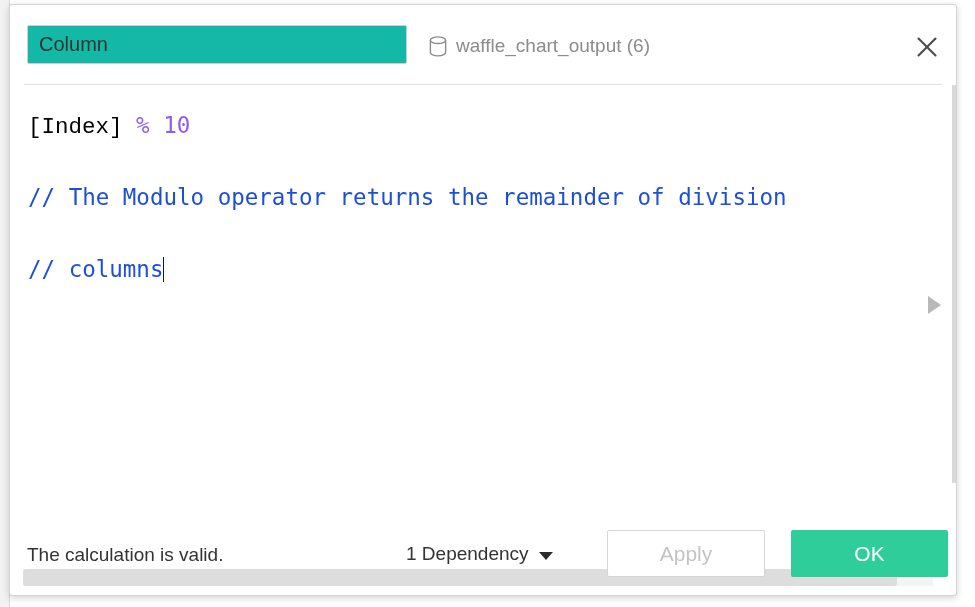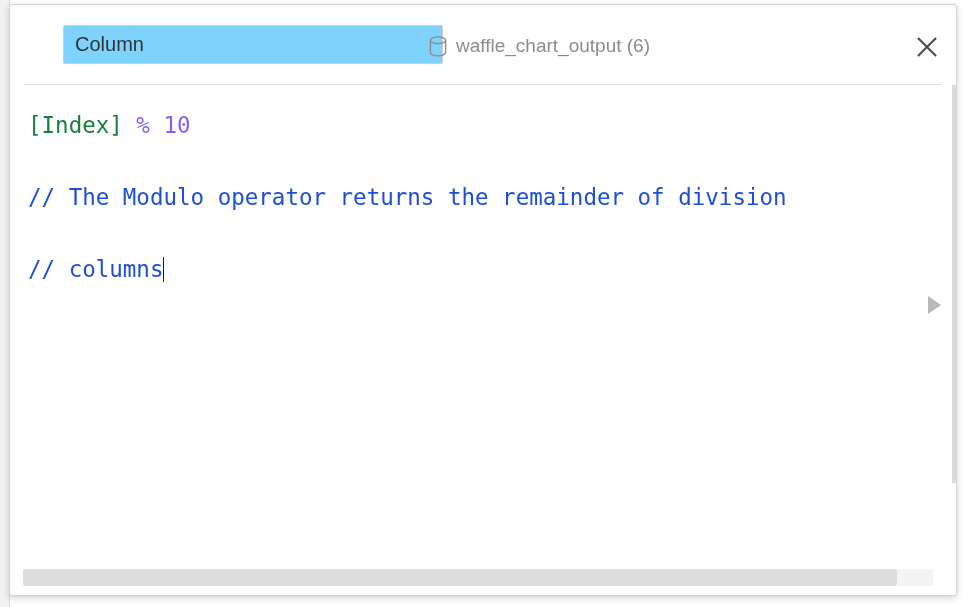--- a/index.html
+++ b/index.html
@@ -51,27 +51,26 @@
   }
   .name-input {
     position: absolute;
     left: 17px;
     top: 20px;
     width: 380px;
     height: 39px;
     box-sizing: border-box;
     border: 1px solid #cfcfcf;
     border-radius: 2px;
-    background: #7dd3fc;
+    background: #14b8a6;
     font-family: "Liberation Sans", sans-serif;
     font-size: 20px;
     color: #333333;
     padding: 0 11px;
     outline: none;
-    margin-left: 36px;
   }
   .datasource {
     position: absolute;
     left: 419px;
     top: 30px;
     display: flex;
     align-items: center;
     gap: 9px;
   }
   .db-icon {
@@ -126,21 +125,21 @@
   }
   .code-line {
     font-family: "DejaVu Sans Mono", "Liberation Mono", monospace;
     font-size: 22.5px;
     line-height: 36px;
     white-space: pre;
     color: #3d3d3d;
     height: 36px;
   }
   .code-line.blank { color: transparent; }
-  .tok-field { color: #15803d; }
+  .tok-field { color: #000000; font-family: Liberation Mono, monospace; }
   .tok-op { color: #8b5cf6; }
   .tok-comment { color: #1d4ed8; }
   .caret {
     display: inline-block;
     width: 1px;
     height: 25px;
     background: #1a1a1a;
     vertical-align: -5px;
     margin-left: 0px;
   }
@@ -307,15 +306,28 @@
       <div class="expander-rail">
         <div class="expander-arrow"></div>
         <div class="edge"></div>
       </div>
 
       <div class="hscroll">
         <div class="hscroll-thumb" id="hthumb" style="width: 873.6px;"></div>
       </div>
     </div>
 
+    <div class="footer">
+
+      <div class="status-text">The calculation is valid.</div>
+
+      <div class="dependency">
+        <span class="dependency-label">1 Dependency</span>
+        <span class="caret-down"></span>
+      </div>
+
+      <div class="btn btn-apply">Apply</div>
+
+      <div class="btn btn-ok">OK</div>
+    </div>
 
   </div>
 </div>
 
 </body></html>

